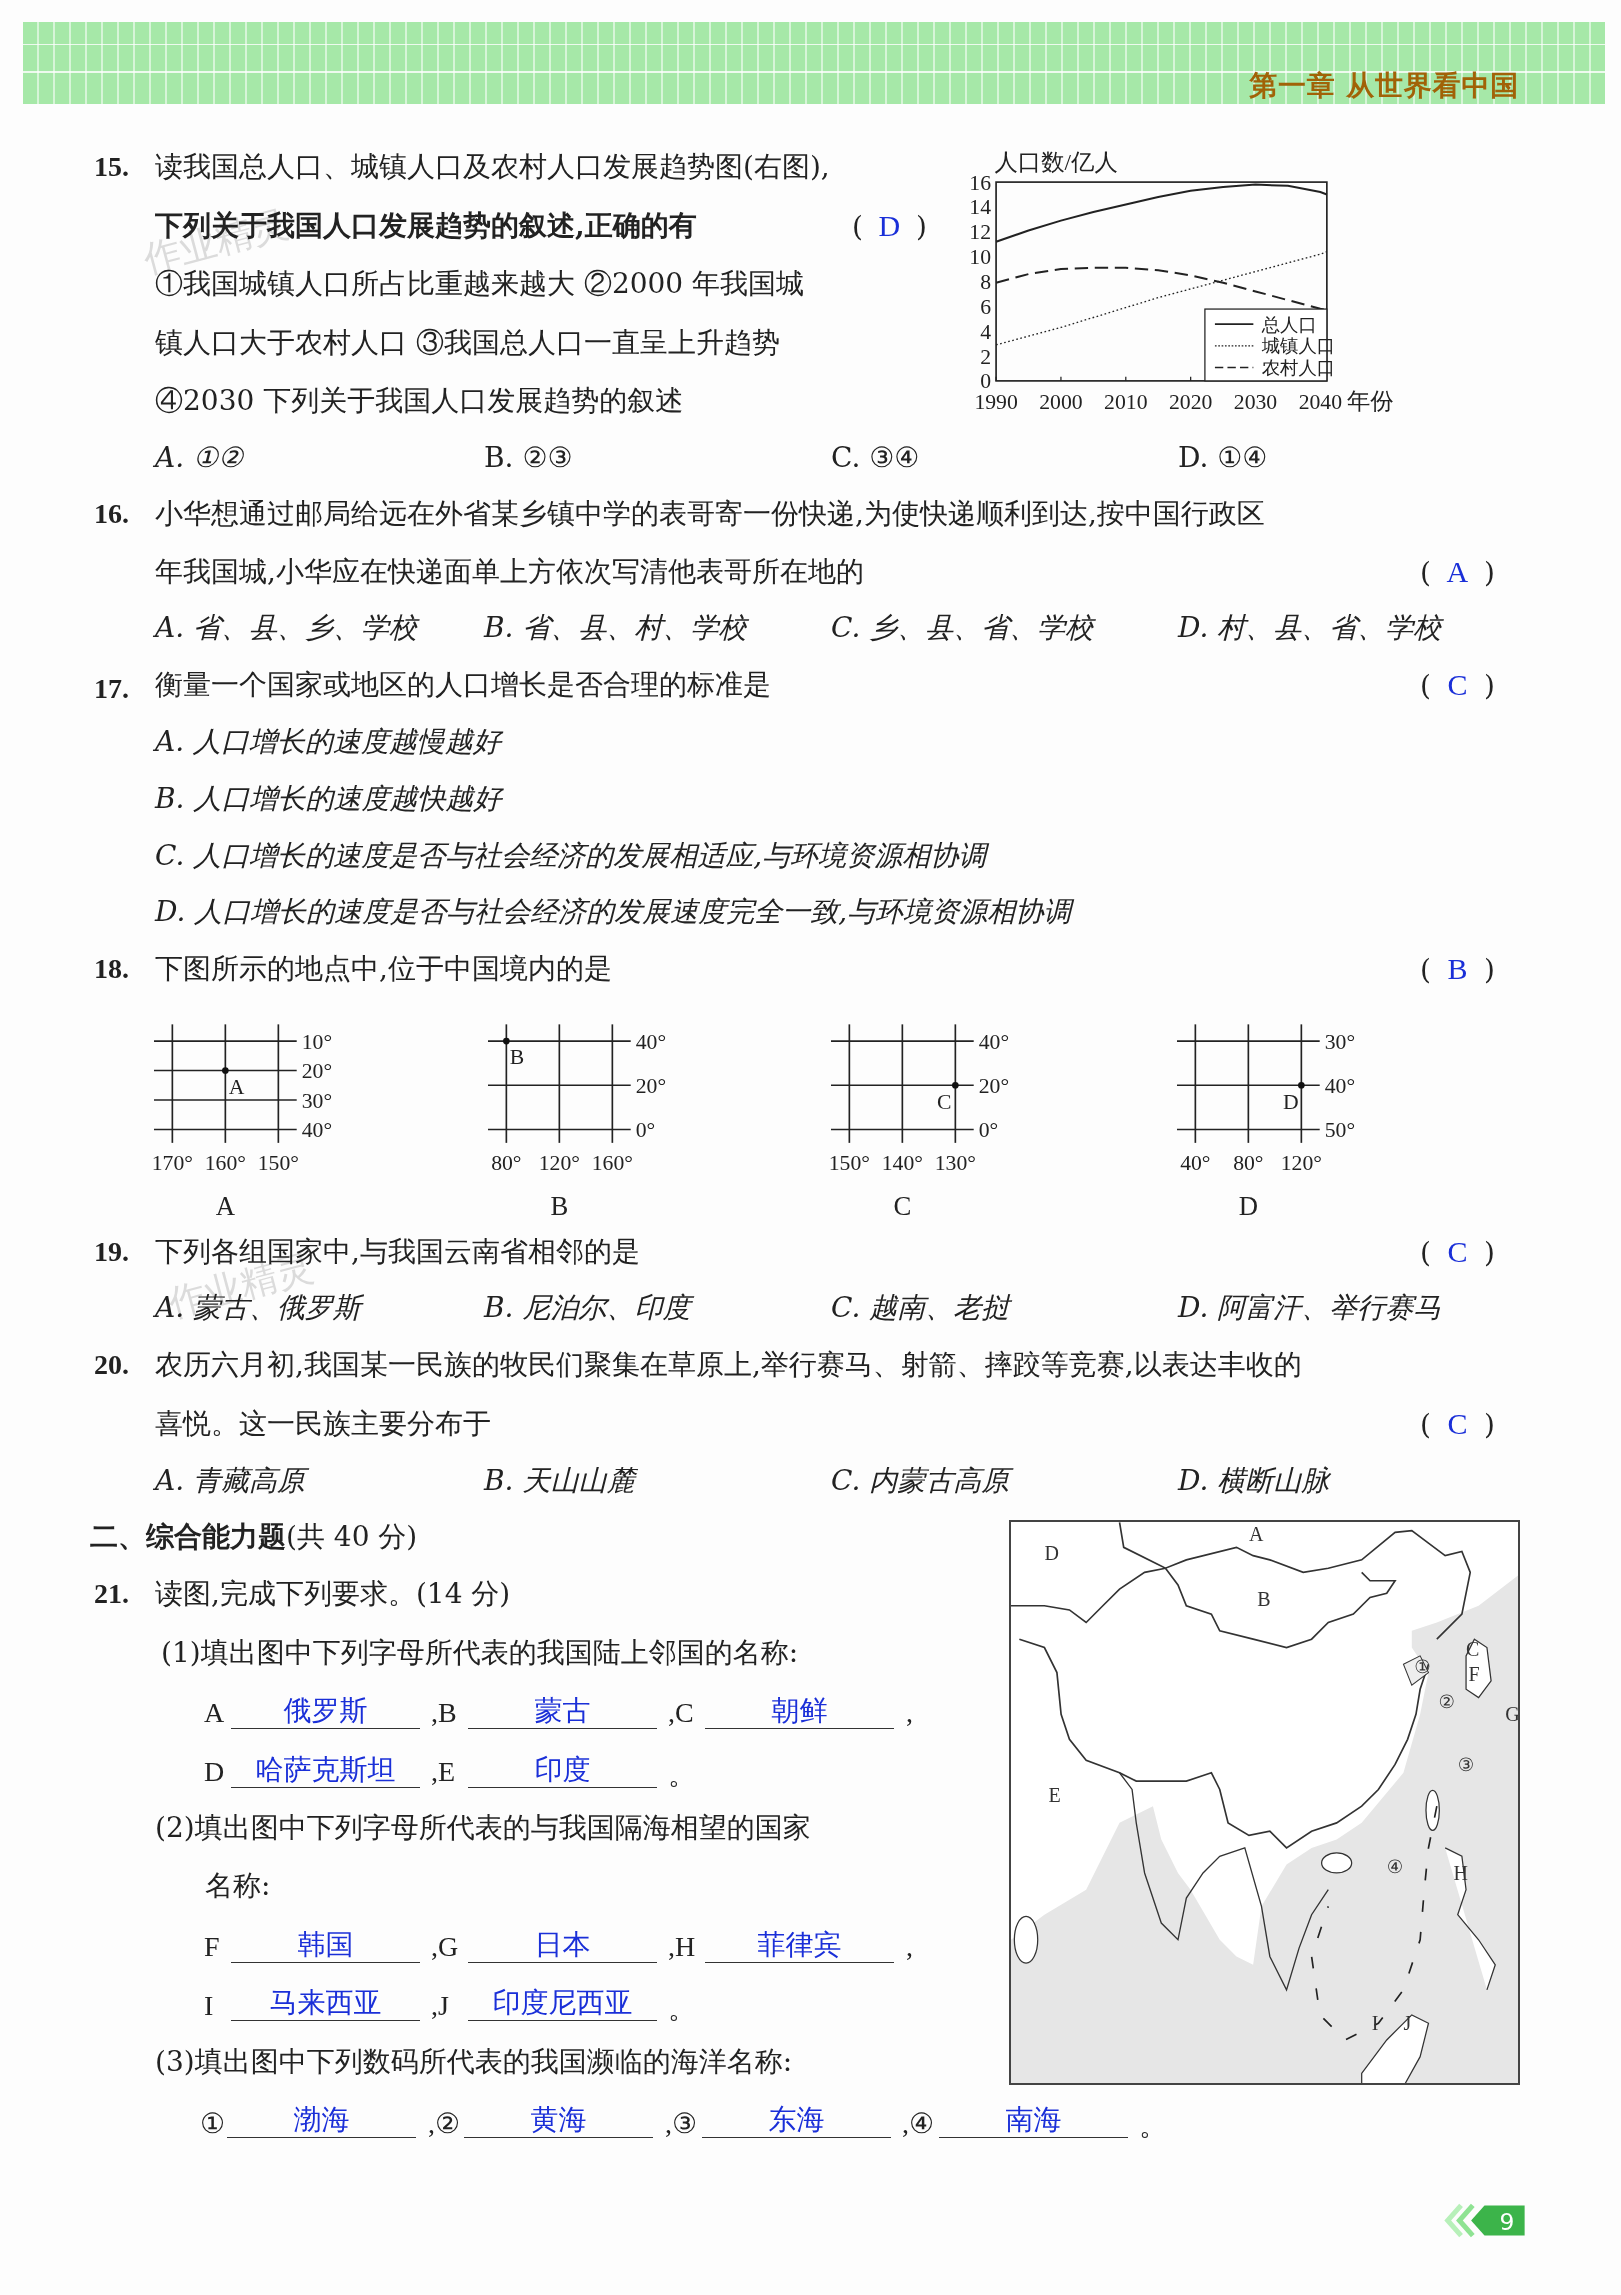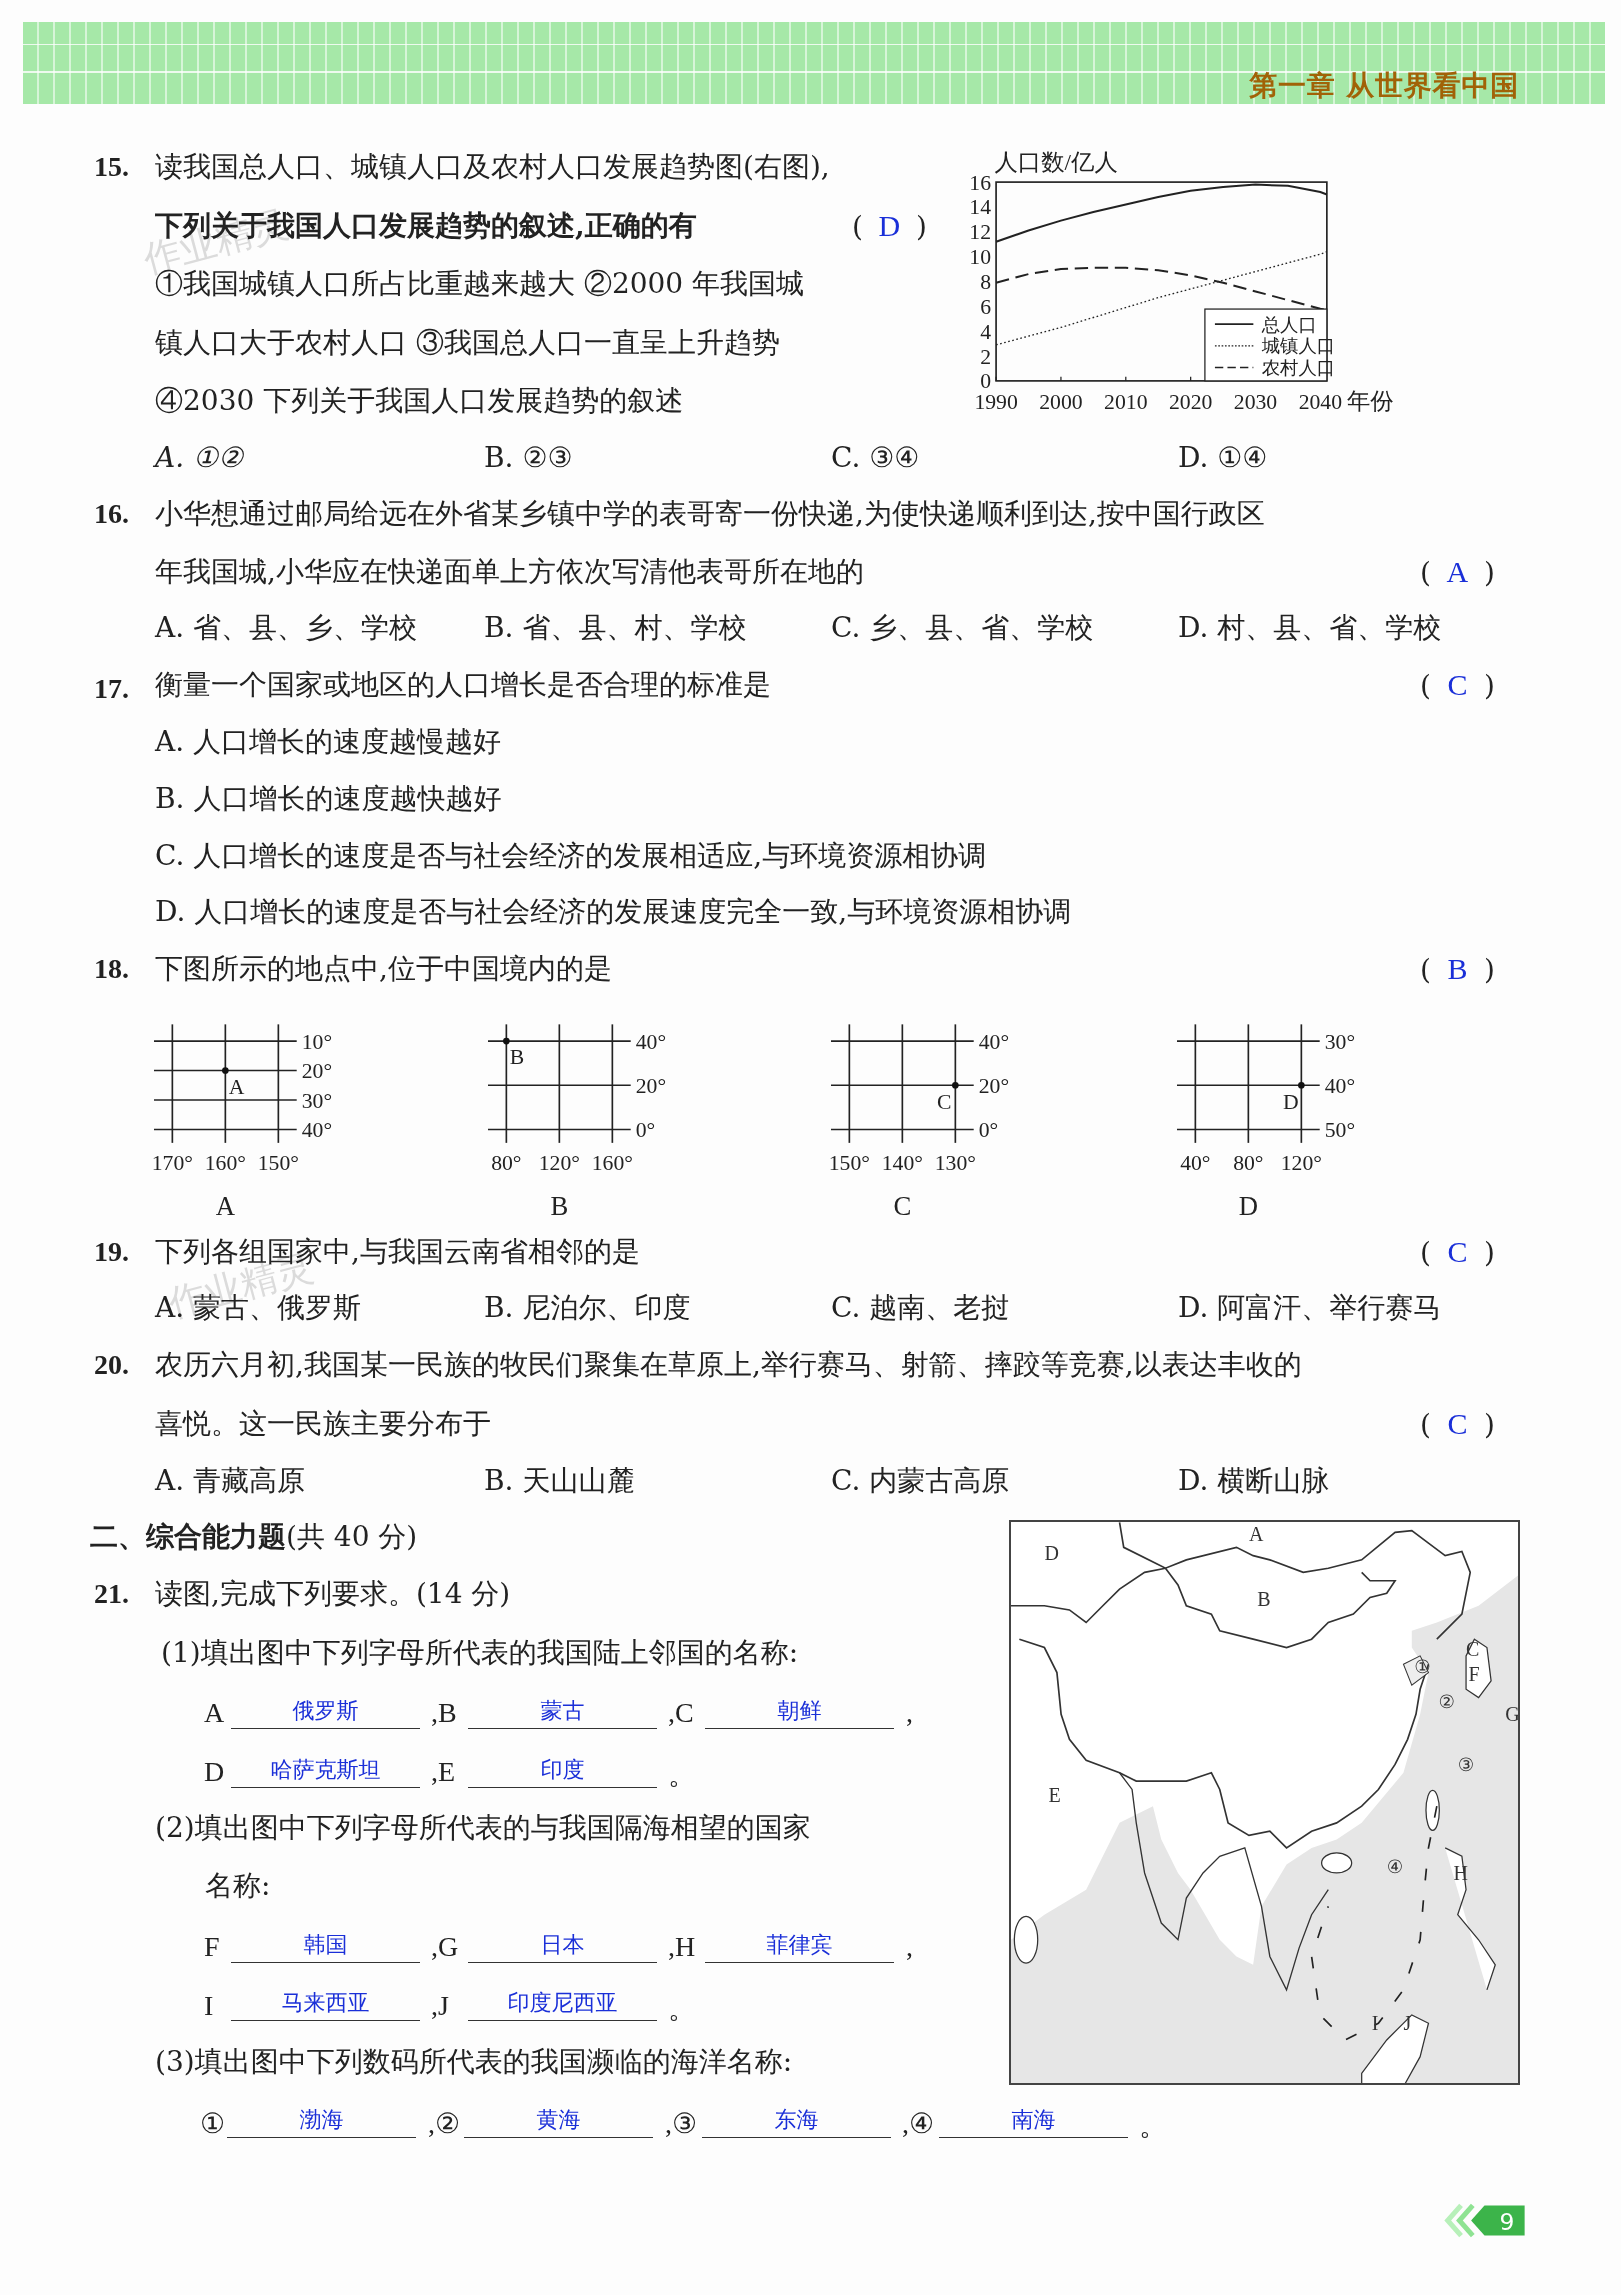--- a/index.html
+++ b/index.html
@@ -17,33 +17,33 @@
   .chapter-title {
     position: absolute; right: 102px; top: 67px; font-size: 28px; font-weight: bold;
     font-family: "DejaVu Sans", sans-serif; color: #a16207; letter-spacing: 0.8px;
   }
 
   .txt { position: absolute; font-size: 28px; line-height: 33px; white-space: nowrap; }
   .qnum { font-weight: bold; font-family: "Liberation Serif", serif; }
   .ans { color: #1a2fd8; font-family: "Liberation Serif", serif; font-size: 30px; }
   .paren { position: absolute; font-size: 28px; white-space: nowrap; }
   .paren .ans { display: inline-block; width: 53px; text-align: center; }
-  .kai { font-family: "DejaVu Serif", serif; }
+  .kai { font-family: "DejaVu Serif", serif; font-style: italic; }
 
   
   .chart { position: absolute; left: 961px; top: 142px; width: 568px; height: 284px; }
   .chart svg text { font-family: "Liberation Serif", serif; fill: #222; }
 
   
   .grid-fig { position: absolute; width: 251px; height: 217px; }
   .grid-fig svg text { font-family: "Liberation Serif", serif; fill: #222; }
 
   
   .blank { position: absolute; border-bottom: 1.7px solid #333; height: 35px; text-align: center; }
-  .blank span { color: #1a2fd8; font-size: 22px; line-height: 33px; }
+  .blank span { color: #1a2fd8; font-size: 28px; line-height: 33px; }
   .lbl { position: absolute; font-size: 28px; font-family: "Liberation Serif", serif; white-space: nowrap; }
 
   .map { position: absolute; left: 1009px; top: 1520px; width: 511px; height: 565px; border: 2.5px solid #444; background: #fff; overflow: hidden; }
 
   .page-badge { position: absolute; left: 1441px; top: 2202px; }
   .watermark { position: absolute; color: rgba(120,120,120,0.25); font-size: 37px; font-family: "DejaVu Sans", sans-serif; transform: rotate(-15deg); }
 </style>
 </head>
 <body>
 

